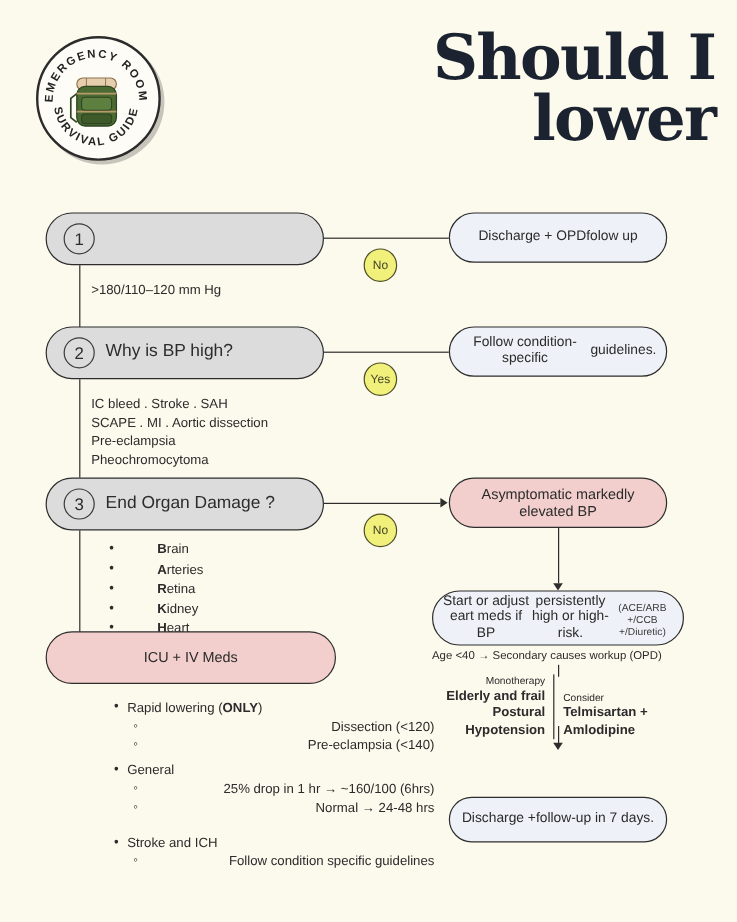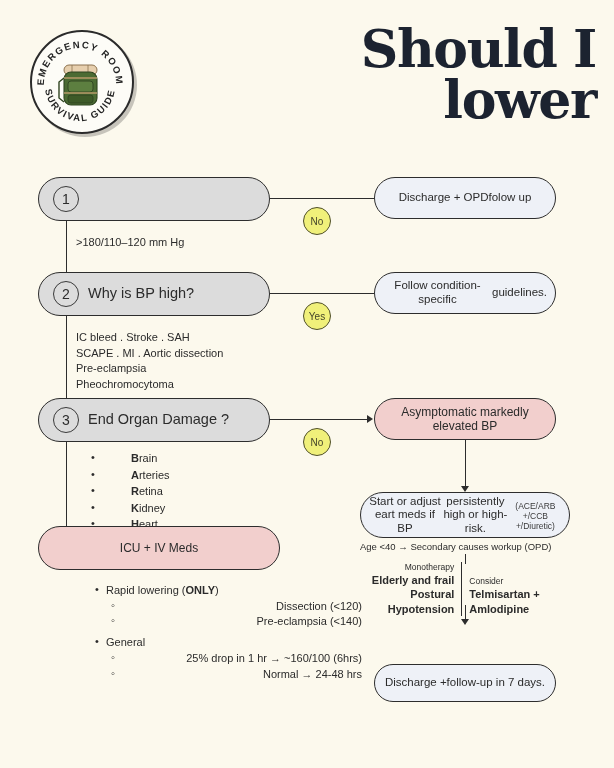--- a/index.html
+++ b/index.html
@@ -352,15 +352,23 @@
     <ul class="blist" style="margin-top:4px;">
       <li>
         <span>General</span>
         <ul class="sublist">
           <li>25% drop in 1 hr → ~160/100  (6hrs)</li>
           <li>Normal → 24-48 hrs</li>
         </ul>
       </li>
     </ul>
 
+    <ul class="blist" style="margin-top:12px;">
+      <li>
+        <span>Stroke and ICH</span>
+        <ul class="sublist">
+          <li>Follow condition specific guidelines</li>
+        </ul>
+      </li>
+    </ul>
   </div>
 
 </div>
 
 </body></html>

